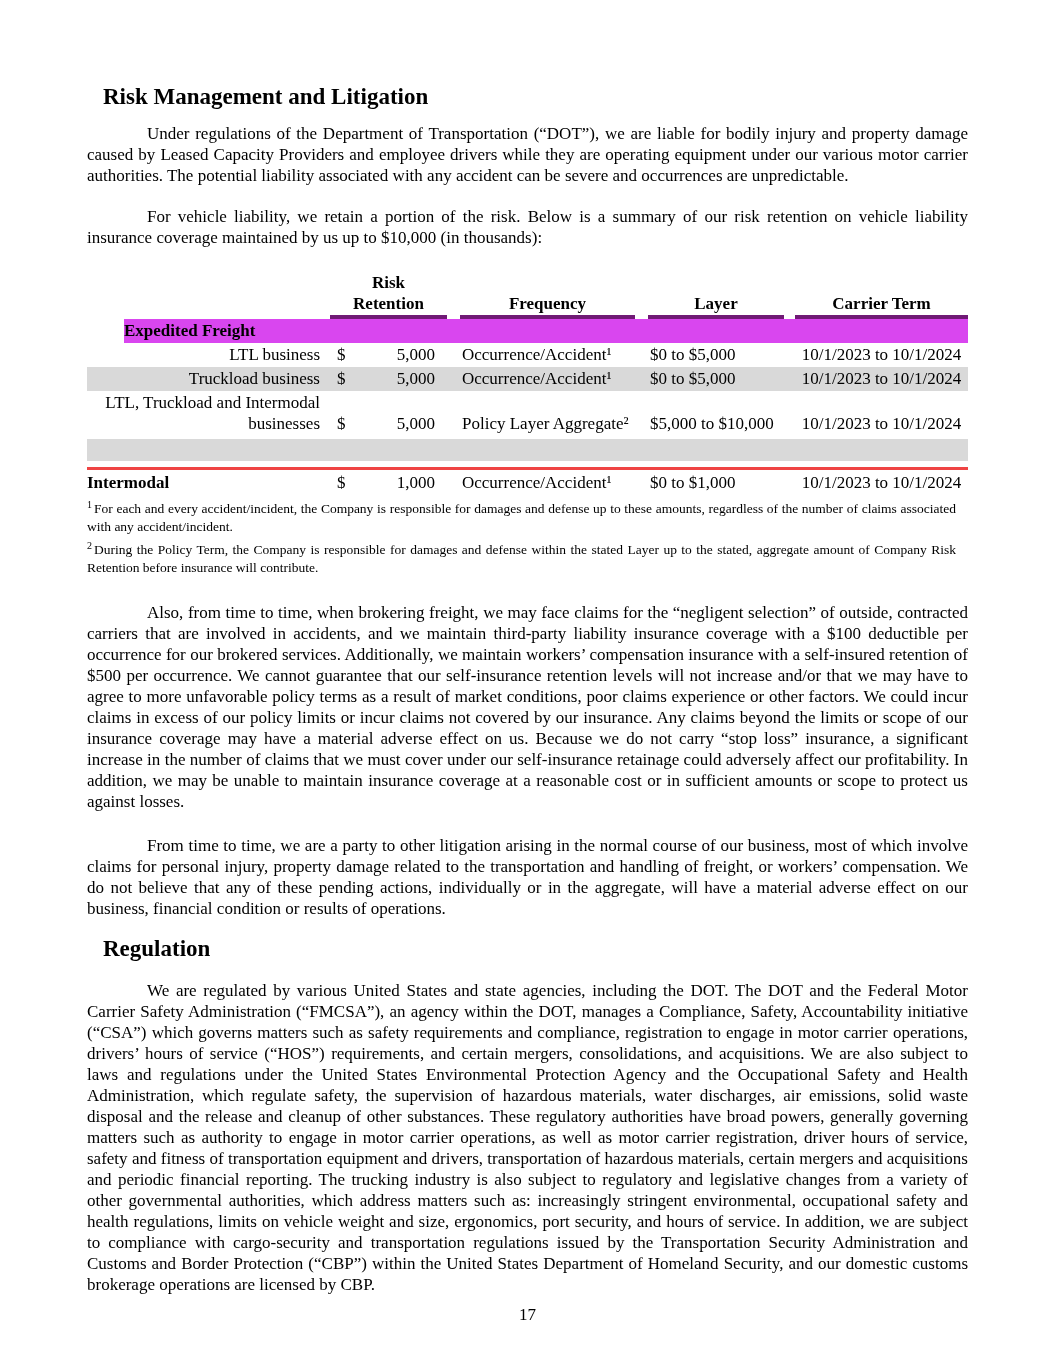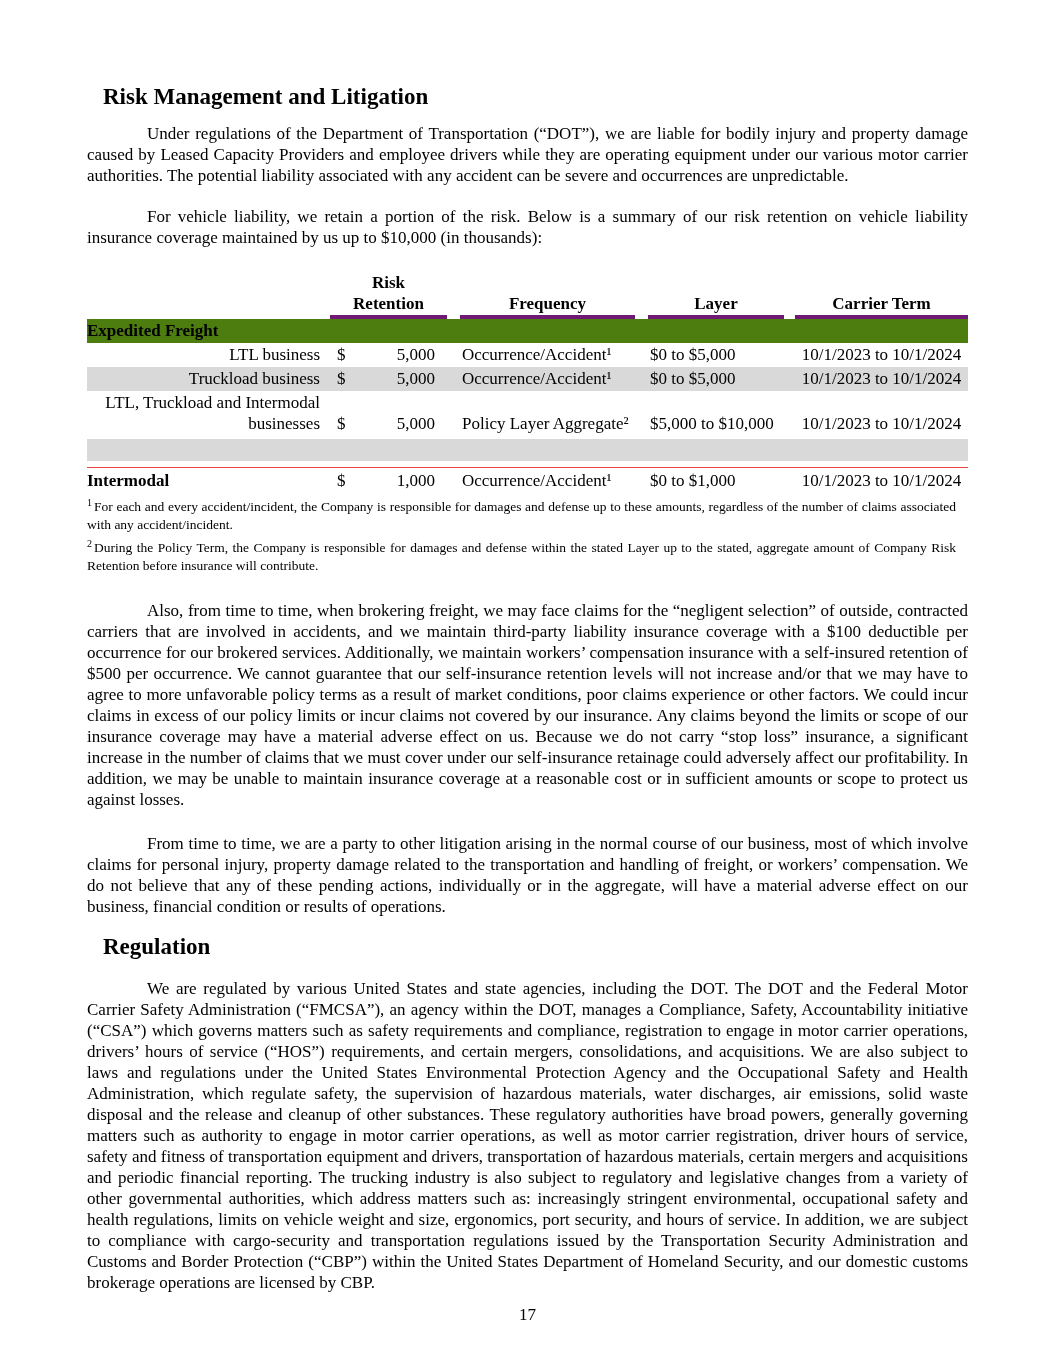--- a/index.html
+++ b/index.html
@@ -62,21 +62,21 @@
     padding-left: 7px;
     padding-right: 12px;
   }
   .freq { text-align: left; padding-left: 2px; }
   .layer { text-align: left; padding-left: 2px; }
   .term { text-align: center; }
 
   .t-section { padding: 1px 0 2px 0; font-weight: bold; }
   .t-spacer { height: 22px; margin-top: 3px; }
   .t-last {
-    border-top: 1px solid #ef4444;
+    border-top: 3px solid #ef4444;
     margin-top: 6px;
     padding-top: 2px;
   }
 
   
   .footnote {
     margin: 5px 12px 0 0;
     font-size: 13.5px;
     line-height: 18px;
     text-align: justify;
@@ -113,21 +113,21 @@
 
     <div class="t-row t-header">
       <div class="col1"></div>
       <div class="col2 hcell">Risk
 Retention</div>
       <div class="col3 hcell">Frequency</div>
       <div class="col4 hcell">Layer</div>
       <div class="col5 hcell">Carrier Term</div>
     </div>
 
-    <div class="t-row t-section shaded" style="background: #4d7c0f;">
+    <div class="t-row t-section shaded" style="background: #d946ef; margin-left: 37px;">
       <div class="col1 label-bold">Expedited Freight</div>
     </div>
 
     <div class="t-row body-row">
       <div class="col1 label-right">LTL business</div>
       <div class="col2 money">
         <span>$</span>
         <span>5,000</span>
       </div>
       <div class="col3 freq">Occurrence/Accident¹</div>

